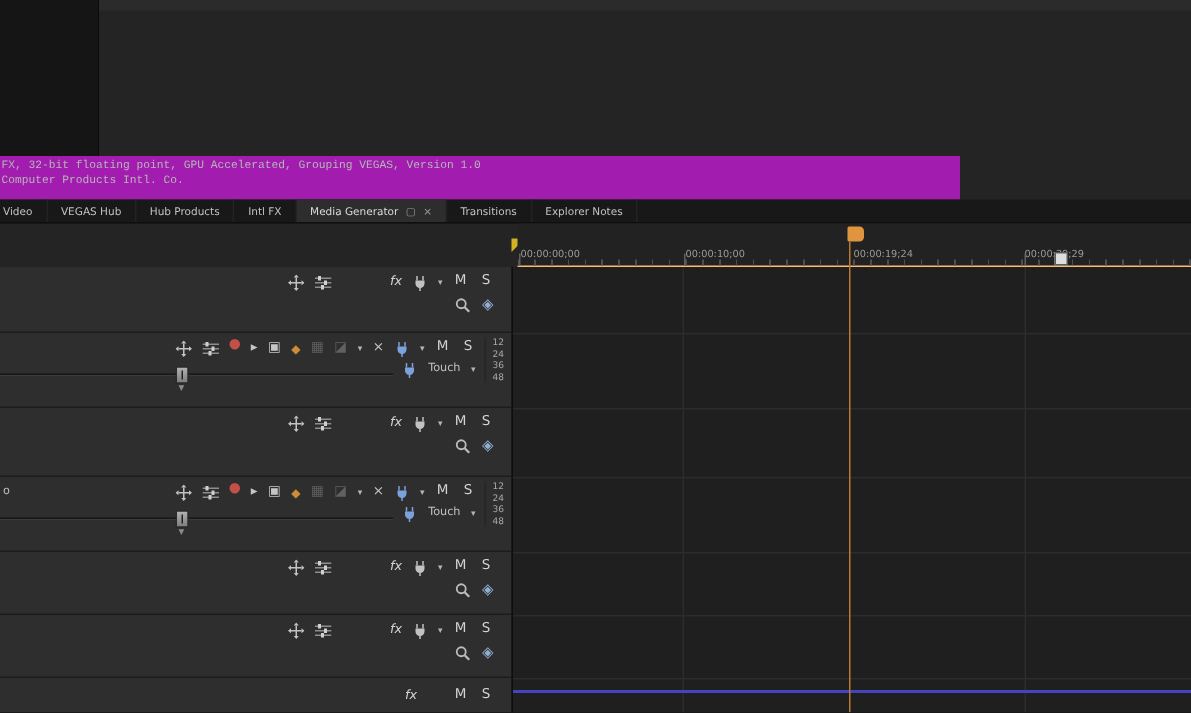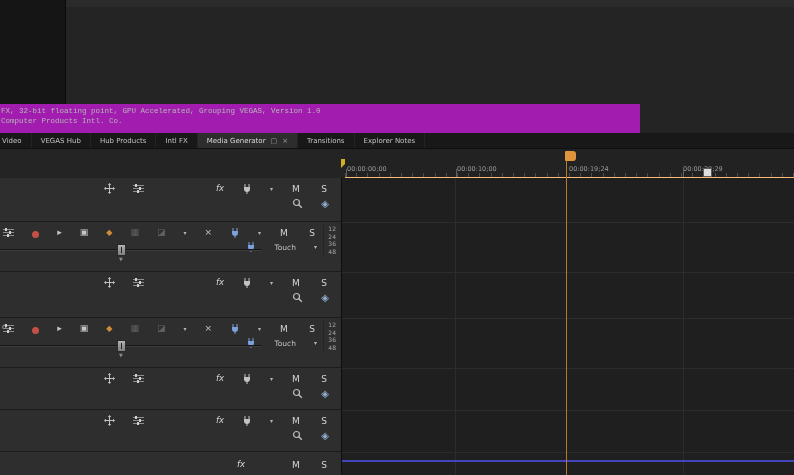--- a/index.html
+++ b/index.html
@@ -39,21 +39,21 @@
   #marker-line { left:566px; top:161px; width:1px; height:314px; background:#b87a30; z-index:5; }
 
   
   #track-list { left:0; top:178px; width:341px; height:297px; background:#2e2e2e; }
   #tl-body { left:341px; top:178px; width:453px; height:297px; background:#1f1f1f; border-left:1px solid #0e0e0e; }
   .hline { position:absolute; left:0; width:100%; height:1px; background:#2c2c2c; }
   .vline { position:absolute; top:0; bottom:0; width:1px; background:#2c2c2c; }
   #bus-line { position:absolute; left:0; top:282px; width:100%; height:2px; background:#4444bb; }
 
   .trow { position:absolute; left:0; width:341px; border-bottom:1px solid #1c1c1c; }
-  .ctl { position:absolute; display:flex; align-items:flex-end; gap:18px; }
+  .ctl { position:absolute; display:flex; align-items:flex-start; gap:7px; }
   .l1v { top:4px;  right:12px; }
   .l2v { top:19px; right:12px; }
   .l1a { top:4px;  right:24px; }
   .l2a { top:18px; right:24px; }
   .l1b { top:6px;  right:12px; }
 
   .ic  { display:flex; align-items:center; justify-content:center; color:#c6c6c6; height:12px; }
   .glyph { font-size:9px; line-height:12px; }
   .btn { font-size:9px; color:#d4d4d4; width:10px; text-align:center; }
   .fxlbl { font-size:8.5px; font-style:italic; color:#d4d4d4; }

